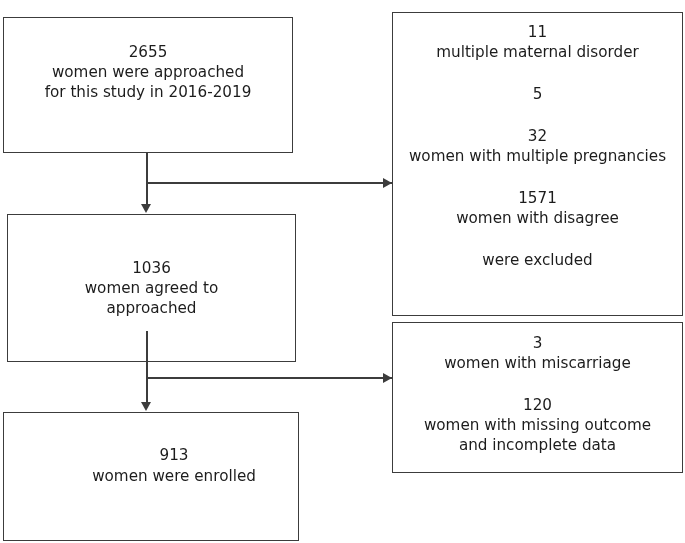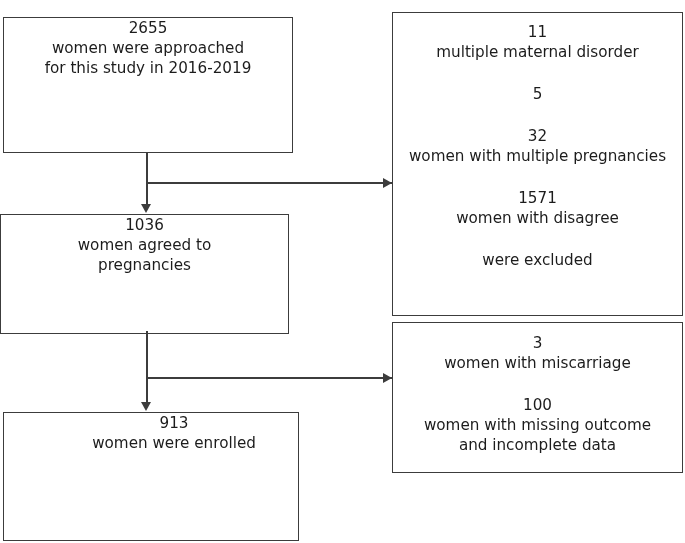--- a/index.html
+++ b/index.html
@@ -18,40 +18,40 @@
     overflow: hidden;
   }
   .node {
     position: absolute;
     box-sizing: border-box;
     border: 1.6px solid #3c3c3c;
     background: #ffffff;
     display: flex;
     flex-direction: column;
     align-items: center;
-    justify-content: flex-start;
+    justify-content: center;
     text-align: center;
     color: #1c1c1c;
     font-size: 15.2px;
     line-height: 1.32;
   }
   .node .line {
     display: block;
     white-space: nowrap;
   }
   
   #box-approached {
     left: 3px;  top: 17px;
     width: 290px; height: 136px;
   }
   #box-approached .body { padding-bottom: 26px; }
 
   #box-agreed {
-    left: 0;  top: 214px;
-    width: 289px; height: 120px;
+    left: 7px;  top: 214px;
+    width: 289px; height: 148px;
   }
 
   #box-enrolled {
     left: 3px;  top: 412px;
     width: 296px; height: 129px; padding-left: 46px;
   }
   #box-enrolled .body { padding-bottom: 22px; }
 
   
   #box-excluded-1 {
@@ -117,21 +117,21 @@
       <span class="line">2655</span>
       <span class="line">women were approached</span>
       <span class="line">for this study in 2016-2019</span>
     </div>
   </div>
 
   <div class="node" id="box-agreed">
     <div class="body">
       <span class="line">1036</span>
       <span class="line">women agreed to</span>
-      <span class="line">pregnancies</span>
+      <span class="line">approached</span>
     </div>
   </div>
 
   <div class="node" id="box-enrolled">
     <div class="body">
       <span class="line">913</span>
       <span class="line">women were enrolled</span>
     </div>
   </div>
 
@@ -155,21 +155,21 @@
       <span class="line">were excluded</span>
     </div>
   </div>
 
   <div class="node" id="box-excluded-2">
     <div class="group">
       <span class="line">3</span>
       <span class="line">women with miscarriage</span>
     </div>
     <div class="group">
-      <span class="line">100</span>
+      <span class="line">120</span>
       <span class="line">women with missing outcome</span>
       <span class="line">and incomplete data</span>
     </div>
   </div>
 
   <div class="conn v-line" id="stem-1"></div>
   <div class="arrow-down" id="arrow-1"></div>
   <div class="conn h-line" id="branch-1"></div>
   <div class="arrow-right" id="branch-arrow-1"></div>
 

